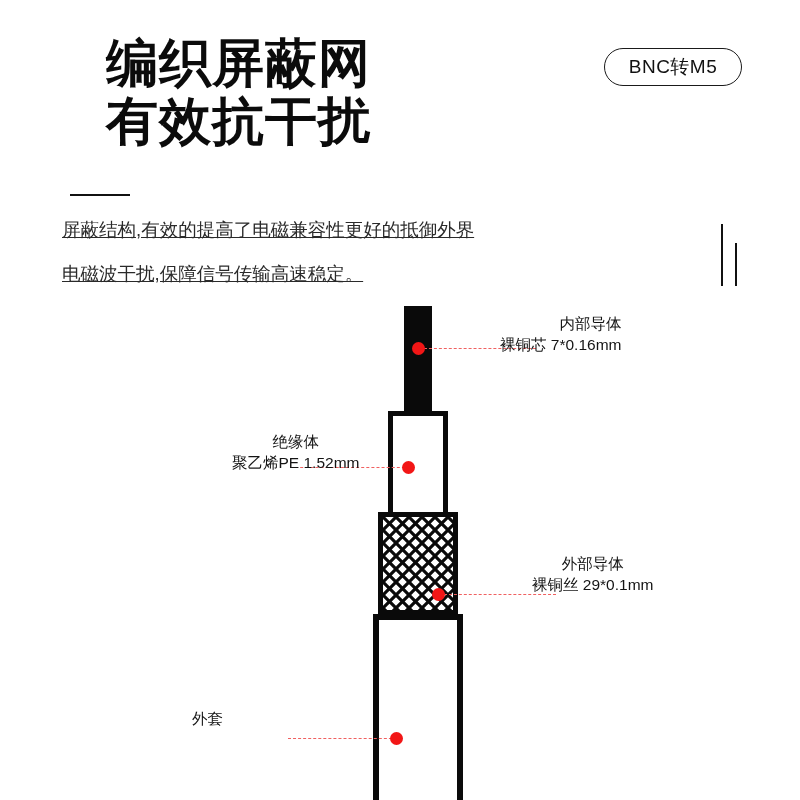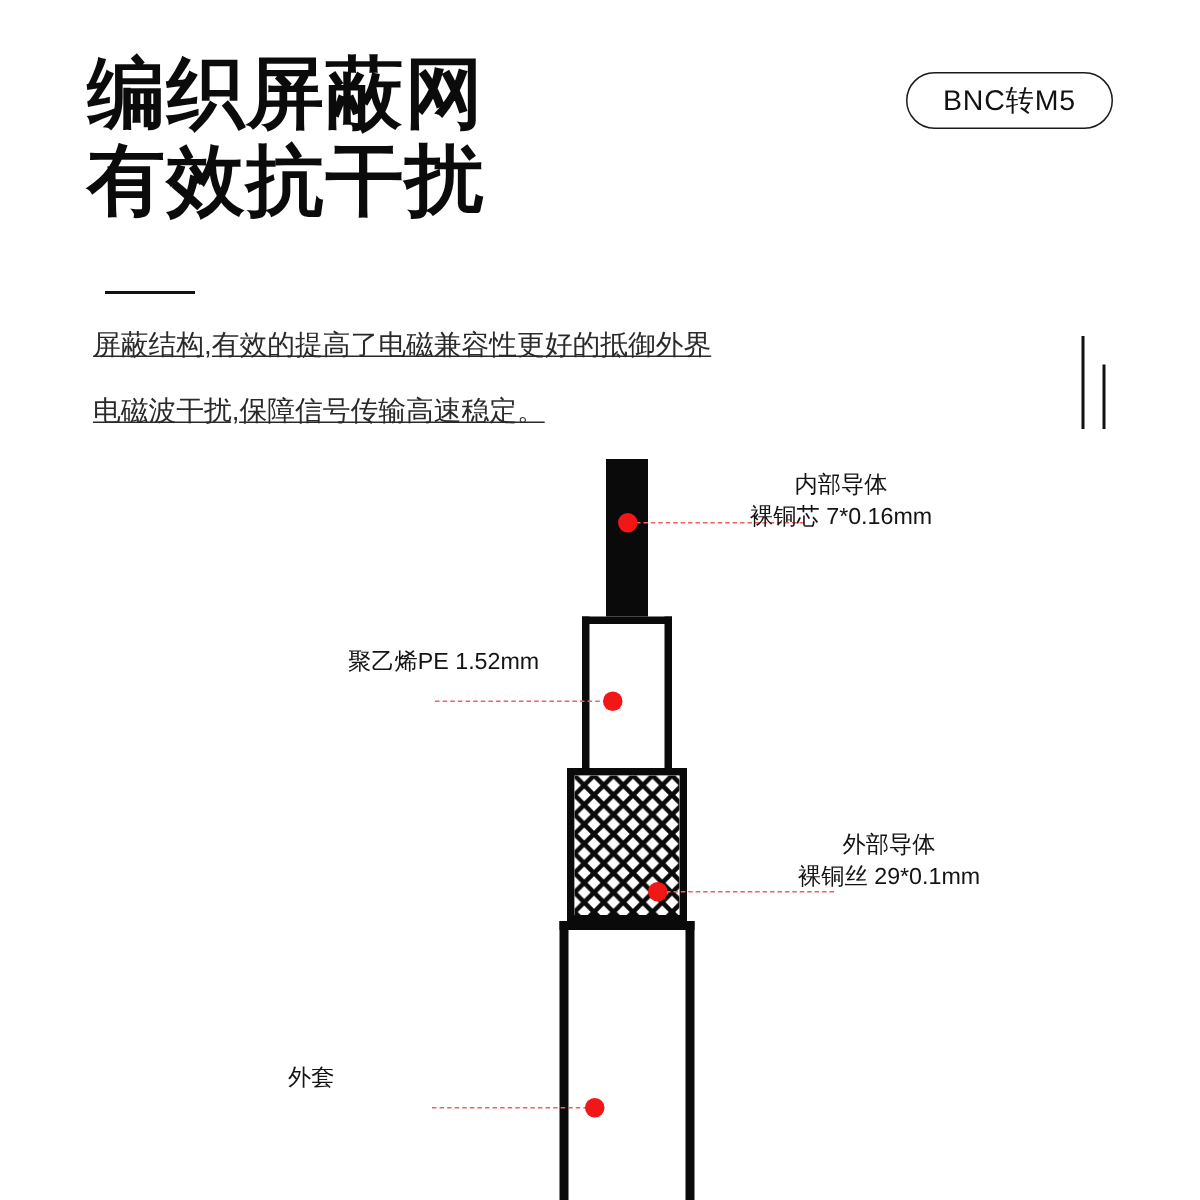--- a/index.html
+++ b/index.html
@@ -26,21 +26,21 @@
     position: absolute;
     left: 58px;
     top: 34px;
     width: 430px;
     font-size: 52px;
     line-height: 58px;
     font-weight: 700;
     letter-spacing: 1px;
     color: #0b0b0b;
   }
-  .headline .ln { display: block; white-space: nowrap; }
+  .headline .ln { display: block; white-space: nowrap; margin-left: 48px; }
 
   .badge {
     position: absolute;
     right: 58px;
     top: 48px;
     min-width: 138px;
     height: 38px;
     padding: 12px 22px;
     box-sizing: border-box;
     border: 1.6px solid #1a1a1a;
@@ -170,21 +170,21 @@
   }
   .dot {
     position: absolute;
     width: 13px;
     height: 13px;
     border-radius: 50%;
     background: #f21616;
   }
 
   
-  .co1 .txt    { left: 500px; top: 313px; }
+  .co1 .txt    { left: 500px; top: 313px; text-align: right; }
   .co1 .leader { left: 424px; top: 348px; width: 112px; }
   .co1 .dot    { left: 412px; top: 342px; }
 
   
   .co2 .txt    { left: 232px; top: 431px; }
   .co2 .leader { left: 290px; top: 467px; width: 120px; }
   .co2 .dot    { left: 402px; top: 461px; }
 
   
   .co3 .txt    { left: 500px; top: 553px; margin-left: 32px; }
@@ -247,20 +247,21 @@
       <div class="txt">
         <span class="l1">内部导体</span>
         <span class="l2">裸铜芯 7*0.16mm</span>
       </div>
     </div>
 
     <div class="callout co2">
       <div class="leader"></div>
       <div class="dot"></div>
       <div class="txt">
+        <span class="l1">绝缘体</span>
         <span class="l2">聚乙烯PE 1.52mm</span>
       </div>
     </div>
 
     <div class="callout co3">
       <div class="leader"></div>
       <div class="dot"></div>
       <div class="txt">
         <span class="l1">外部导体</span>
         <span class="l2">裸铜丝 29*0.1mm</span>

